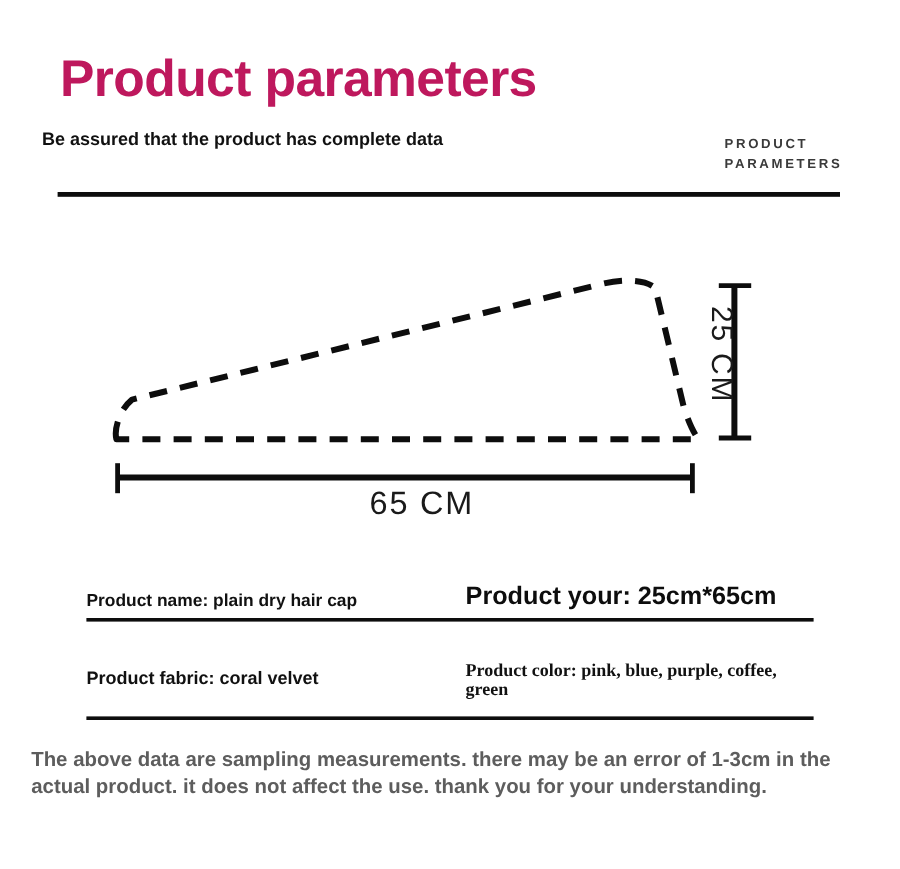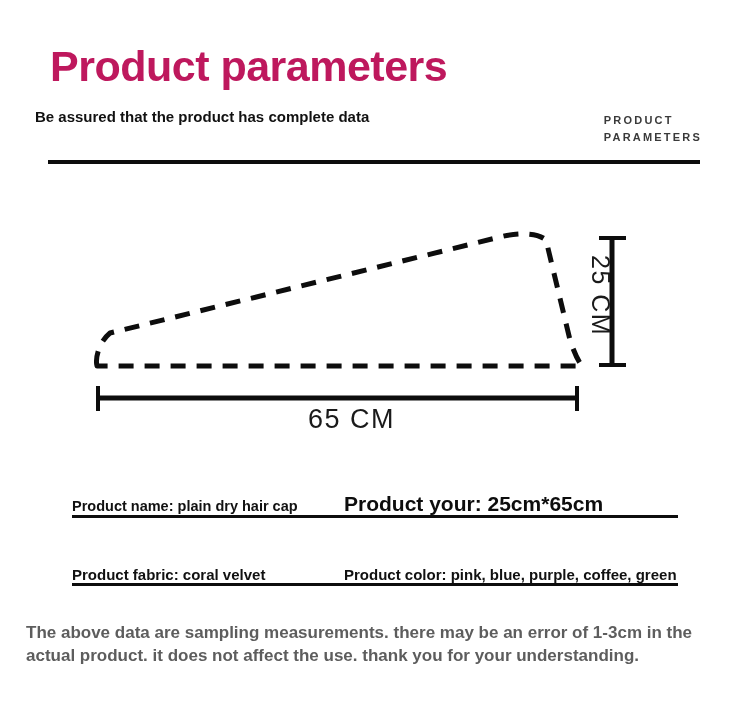--- a/index.html
+++ b/index.html
@@ -93,22 +93,23 @@
 
   
   #spec-table {
     position: absolute;
     left: 72px;
     top: 478px;
     width: 606px;
   }
   .spec-row {
     display: flex;
-    align-items: flex-end;
+    align-items: center;
     position: relative;
+    gap: 44px;
   }
   .spec-row .cell-left {
     width: 272px;
     flex: 0 0 272px;
     box-sizing: border-box;
   }
   .spec-row .cell-right {
     flex: 1 1 auto;
     box-sizing: border-box;
   }
@@ -132,23 +133,23 @@
   }
   .label-md {
     font-size: 15px;
     font-weight: bold;
     color: #111111;
     line-height: 1.05;
   }
 
   #row1 { height: 37px; }
   #row1 .cell-left { padding-top: 10px; }
-  #row2 { height: 65px; }
+  #row2 { height: 79px; }
   #row2 .cell-left { padding-top: 17px; }
-  #row2 .cell-right { padding-top: 20px; }
+  #row2 .cell-right { padding-top: 20px; font-family: Liberation Serif, serif; }
 
   
   #footer-note {
     position: absolute;
     left: 26px;
     top: 622px;
     width: 700px;
     font-size: 17px;
     font-weight: bold;
     color: #5d5d5d;

